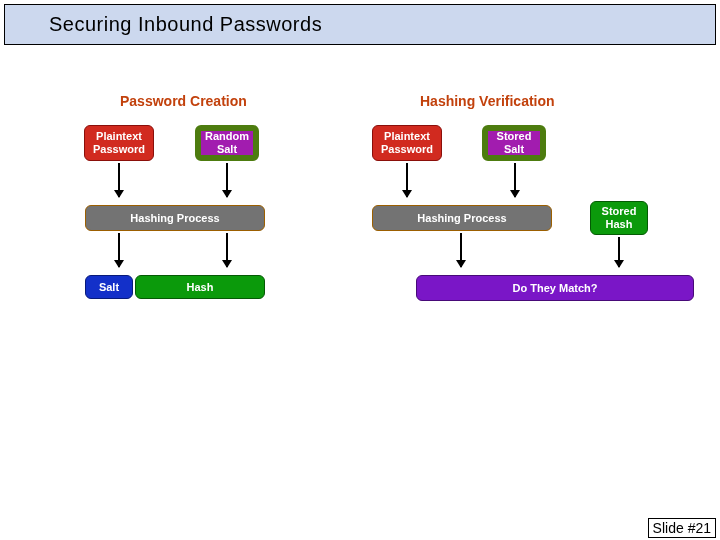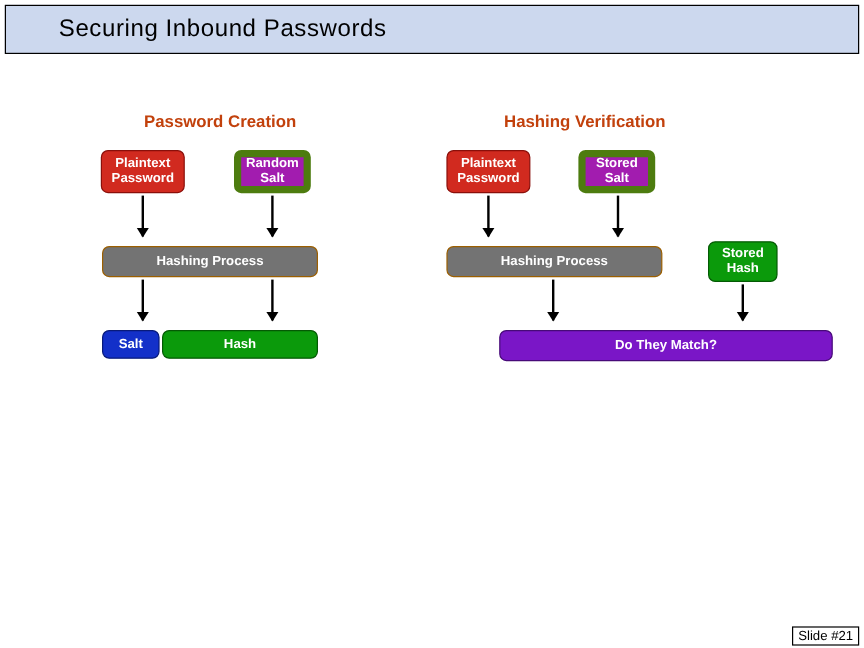--- a/index.html
+++ b/index.html
@@ -68,21 +68,21 @@
     left: 50%;
     transform: translateX(-50%);
     border-left: 5px solid transparent;
     border-right: 5px solid transparent;
     border-top: 8px solid #000;
   }
   .slide-num {
     position: absolute;
     right: 4px;
     bottom: 2px;
-    font-size: 11px;
+    font-size: 14px;
     color: #000;
     border: 1px solid #000;
     padding: 1px 4px;
     background: #fff;
   }
 </style>
 </head>
 <body>
 
 <div class="title-bar">

